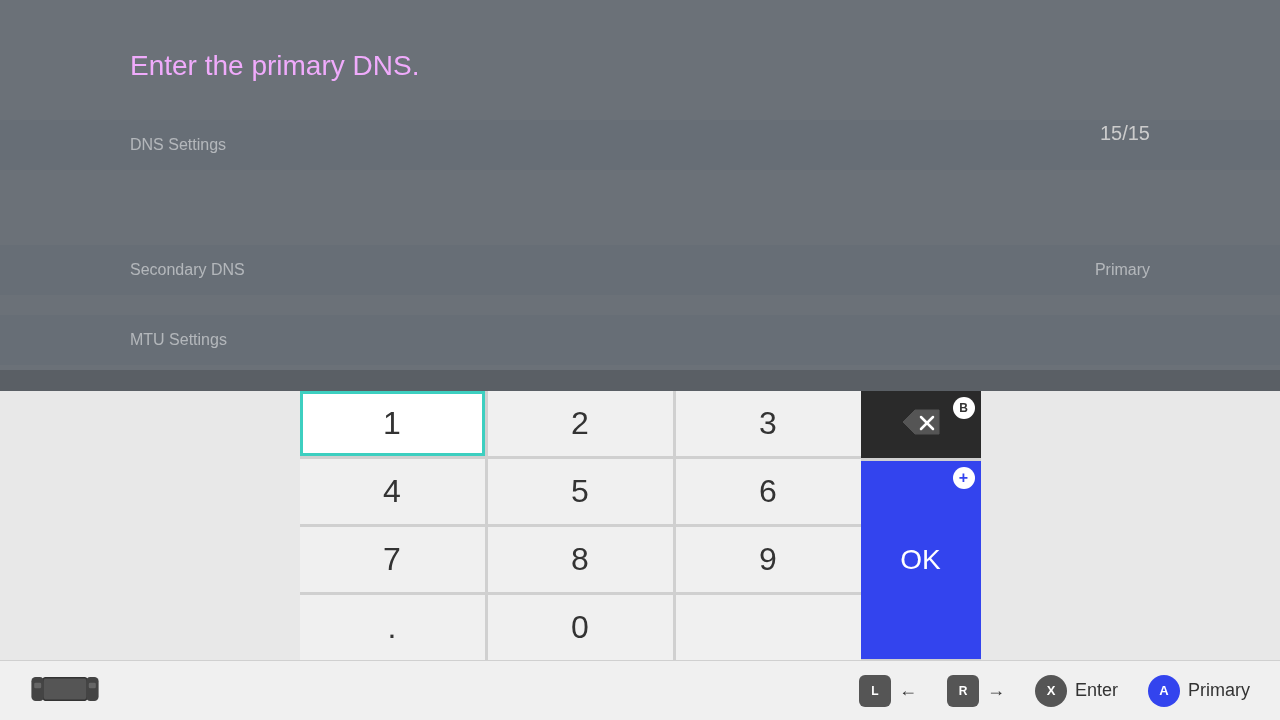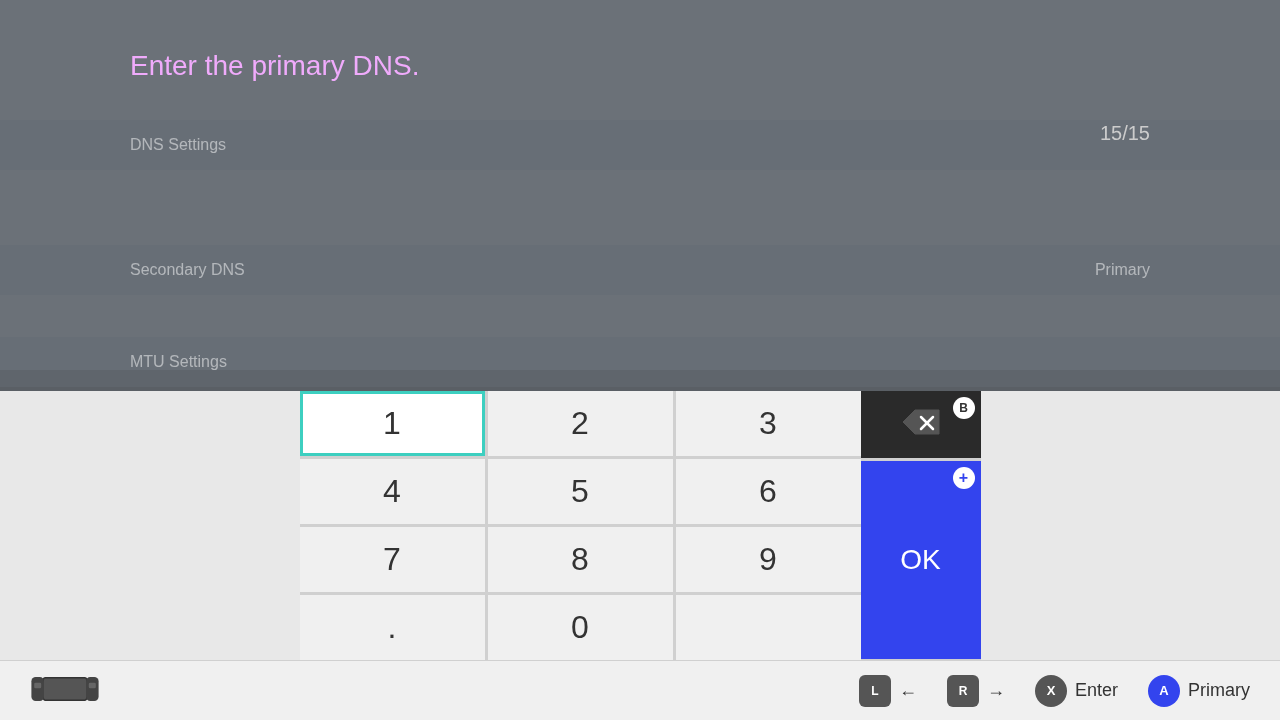--- a/index.html
+++ b/index.html
@@ -282,21 +282,21 @@
 <div class="bg-overlay"></div>
 
 <div class="settings-bg">
   <div class="settings-row" style="top:120px;">
     <span class="settings-row-text">DNS Settings</span>
   </div>
   <div class="settings-row" style="top:245px;">
     <span class="settings-row-text">Secondary DNS</span>
     <span class="settings-row-value">Primary</span>
   </div>
-  <div class="settings-row" style="top:337px;">
+  <div class="settings-row" style="top:315px;">
     <span class="settings-row-text">MTU Settings</span>
   </div>
 </div>
 
 <div class="dns-entry-area">
   <div class="dns-title">Enter the primary DNS.</div>
 
   <div class="dns-input-section">
     <div class="dns-char-count">15/15</div>
   </div>

